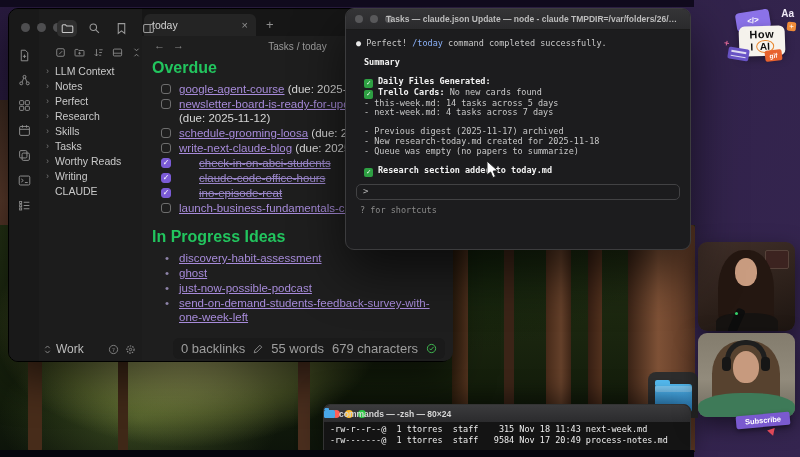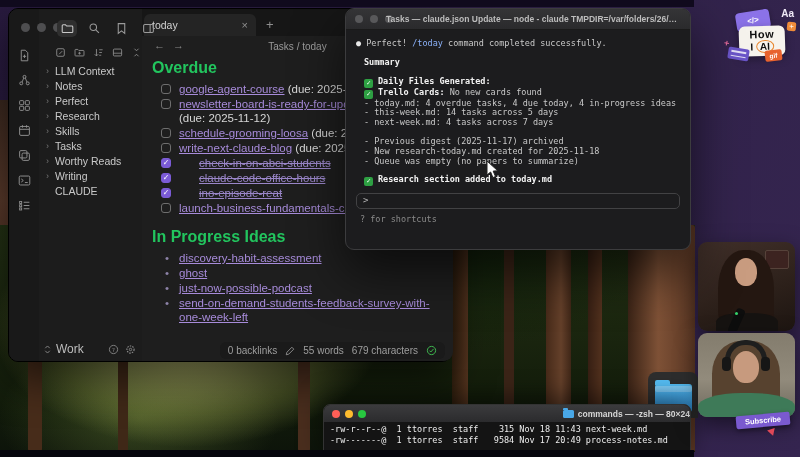--- a/index.html
+++ b/index.html
@@ -66,21 +66,21 @@
   .note-item{position:relative;padding-left:27px;color:#cfcfcf;font-size:11.5px;line-height:14px;margin:1px 0;word-break:break-word;}
   .cb{position:absolute;left:9px;top:2px;width:10px;height:10px;border:1.4px solid #6e6e6e;border-radius:3px;box-sizing:border-box;
     font-size:8px;line-height:8px;color:#fff;text-align:center;}
   .cb-on{background:#7b5bd6;border-color:#7b5bd6;}
   .blt{position:absolute;left:13px;top:0;color:#8d83a8;}
   .nlink{color:#a78bda;text-decoration:underline;cursor:pointer;}
   .nlink.done{text-decoration:underline line-through;color:#9a86c9;margin-left:20px;}
   .nmeta{color:#d6d6d6;}
   .statusbar{position:absolute;right:6px;bottom:2px;background:#1a1a1a;border-radius:6px;padding:3px 8px;
     display:flex;align-items:center;gap:8px;z-index:11;}
-  .statusbar span{color:#9e9e9e;font-size:10px;white-space:nowrap;}
+  .statusbar span{color:#9e9e9e;font-size:13px;white-space:nowrap;}
   
   .term{position:absolute;left:345px;top:8px;width:346px;height:242px;border-radius:9px;z-index:20;
     background:#1c1c1e;border:1px solid #3c3c3e;box-shadow:0 22px 50px rgba(0,0,0,.6);box-sizing:border-box;overflow:hidden;}
   .term-title{height:20px;background:linear-gradient(180deg,#343436,#2a2a2c);border-bottom:1px solid #1a1a1a;
     display:flex;align-items:center;position:relative;}
   .term-title .lights{position:static;margin-left:9px;}
   .term-title .lights i{width:8px;height:8px;background:#58585a;}
   .term-title-text{position:absolute;left:40px;right:8px;text-align:center;color:#bdbdbd;font-size:8.5px;font-weight:bold;
     white-space:nowrap;overflow:hidden;text-overflow:ellipsis;}
   .term-body{padding:9px 10px 0 10px;font-family:"DejaVu Sans Mono",monospace;font-size:8.5px;line-height:9.8px;color:#c9c9c9;}
@@ -95,21 +95,21 @@
   .prompt-box{margin:7px 10px 0 10px;border:1px solid #424244;border-radius:5px;height:16px;
     font-family:"DejaVu Sans Mono",monospace;font-size:9px;color:#b5b5b5;padding:1px 6px;box-sizing:border-box;}
   .term-hint{margin:5px 0 0 14px;font-family:"DejaVu Sans Mono",monospace;font-size:8.5px;color:#8a8a8a;}
   
   .cmdterm{position:absolute;left:323px;top:404px;width:368px;height:53px;z-index:12;background:#141414;
     border-radius:7px 7px 0 0;border:1px solid #333;box-sizing:border-box;overflow:hidden;box-shadow:0 -6px 24px rgba(0,0,0,.5);}
   .cmd-title{height:17px;background:linear-gradient(180deg,#3b3b3d,#2b2b2d);display:flex;align-items:center;position:relative;}
   .cmd-title .lights{position:static;margin-left:8px;gap:5px;}
   .cmd-title .lights i{width:8px;height:8px;}
   .lr{background:#ff5f57 !important;} .ly{background:#febc2e !important;} .lg{background:#28c840 !important;}
-  .cmd-title-text{position:absolute;left:0;width:100%;text-align:right;color:#d6d6d6;font-size:8.5px;font-weight:bold;}
+  .cmd-title-text{position:absolute;left:0;width:100%;text-align:left;color:#d6d6d6;font-size:8.5px;font-weight:bold;}
   .mini-folder{display:inline-block;width:11px;height:8px;background:#49a8e8;border-radius:1.5px;position:relative;
     vertical-align:-1px;margin-right:4px;}
   .mini-folder:before{content:"";position:absolute;left:0;top:-2px;width:5px;height:2px;background:#49a8e8;border-radius:1px 1px 0 0;}
   .cmd-body{padding:2px 6px;font-family:"DejaVu Sans Mono",monospace;font-size:8.5px;line-height:11px;color:#ededed;}
   .cmdline{white-space:pre;}
   
   .folder-panel{position:absolute;left:648px;top:372px;width:50px;height:46px;background:#2e2e2e;border-radius:8px 8px 0 0;z-index:8;}
   .big-folder{position:absolute;left:7px;top:12px;width:37px;height:28px;background:linear-gradient(180deg,#55bdf4,#2f8fd8);
     border-radius:3px;}
   .big-folder:before{content:"";position:absolute;left:0;top:-4px;width:15px;height:5px;background:#55bdf4;border-radius:2px 2px 0 0;}
@@ -417,21 +417,20 @@
         </div>
       <div class="term-title-text">Tasks — claude.json Update — node - claude TMPDIR=/var/folders/26/hhnd5ls54g5…</div>
     </div>
     <div class="term-body">
         <div class="tline"><span class="wdot">●</span><span>Perfect! </span><span class="seg-cmd">/today</span><span> command completed successfully.</span></div>
         <div class="blank"></div>
         <div class="tline ind"><span class="seg-b">Summary</span></div>
         <div class="blank"></div>
         <div class="tline ind"><span class="gcheck">✓</span><span class="seg-b">Daily Files Generated:</span></div>
         <div class="tline ind"><span class="gcheck">✓</span><span class="seg-b">Trello Cards:</span><span> No new cards found</span></div>
-        <div class="tline ind"><span>- today.md: 4 overdue tasks, 4 due today, 4 in-progress ideas</span></div>
         <div class="tline ind"><span>- this-week.md: 14 tasks across 5 days</span></div>
         <div class="tline ind"><span>- next-week.md: 4 tasks across 7 days</span></div>
         <div class="blank"></div>
         <div class="tline ind"><span>- Previous digest (2025-11-17) archived</span></div>
         <div class="tline ind"><span>- New research-today.md created for 2025-11-18</span></div>
         <div class="tline ind"><span>- Queue was empty (no papers to summarize)</span></div>
         <div class="blank"></div>
         <div class="tline ind"><span class="gcheck">✓</span><span class="seg-b">Research section added to today.md</span></div>
       </div>
     <div class="prompt-box"><span>&gt;</span></div>

